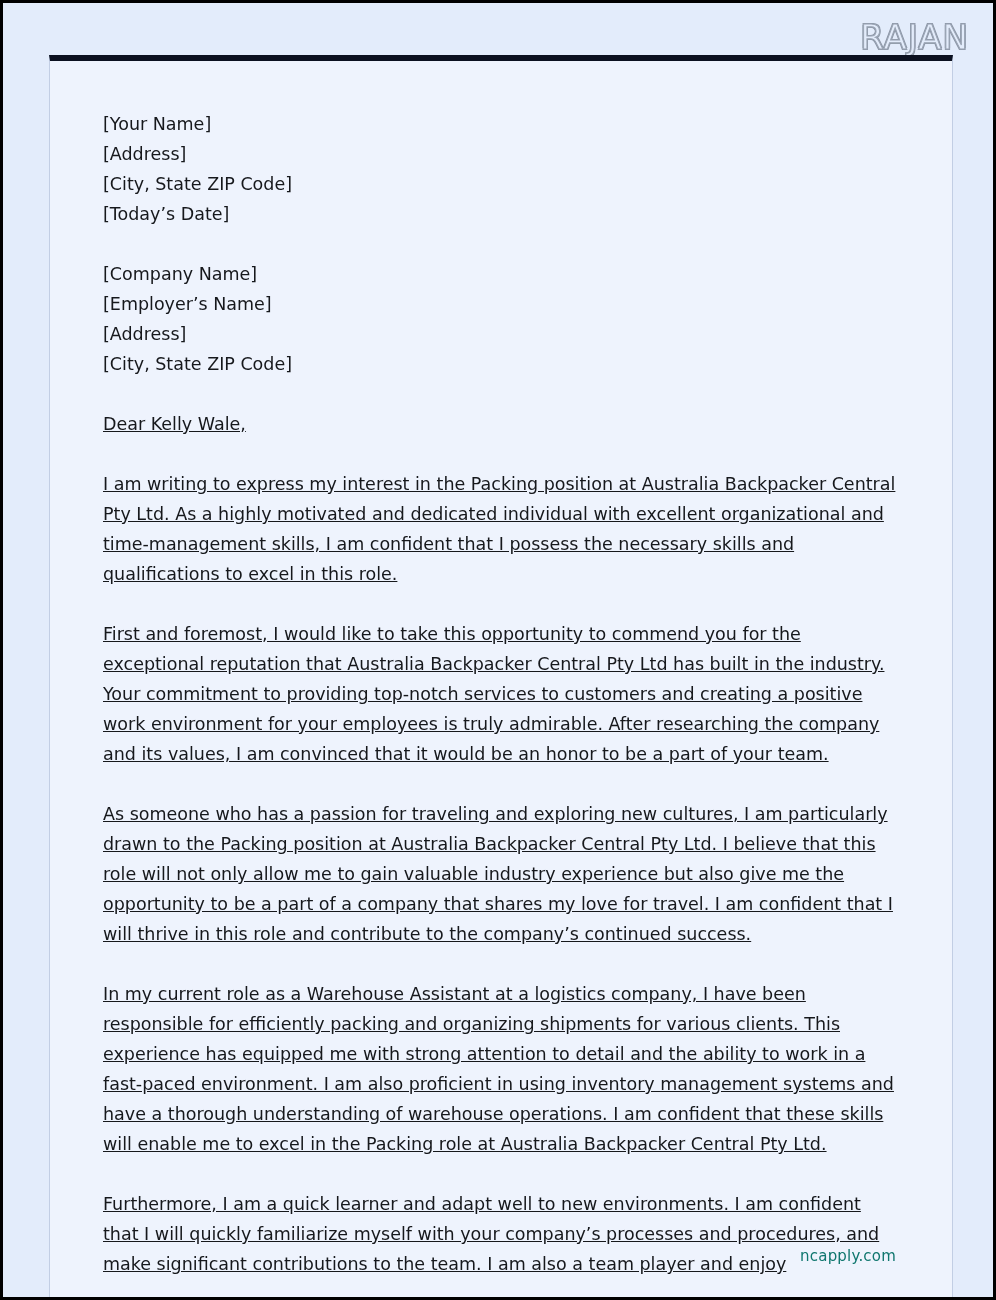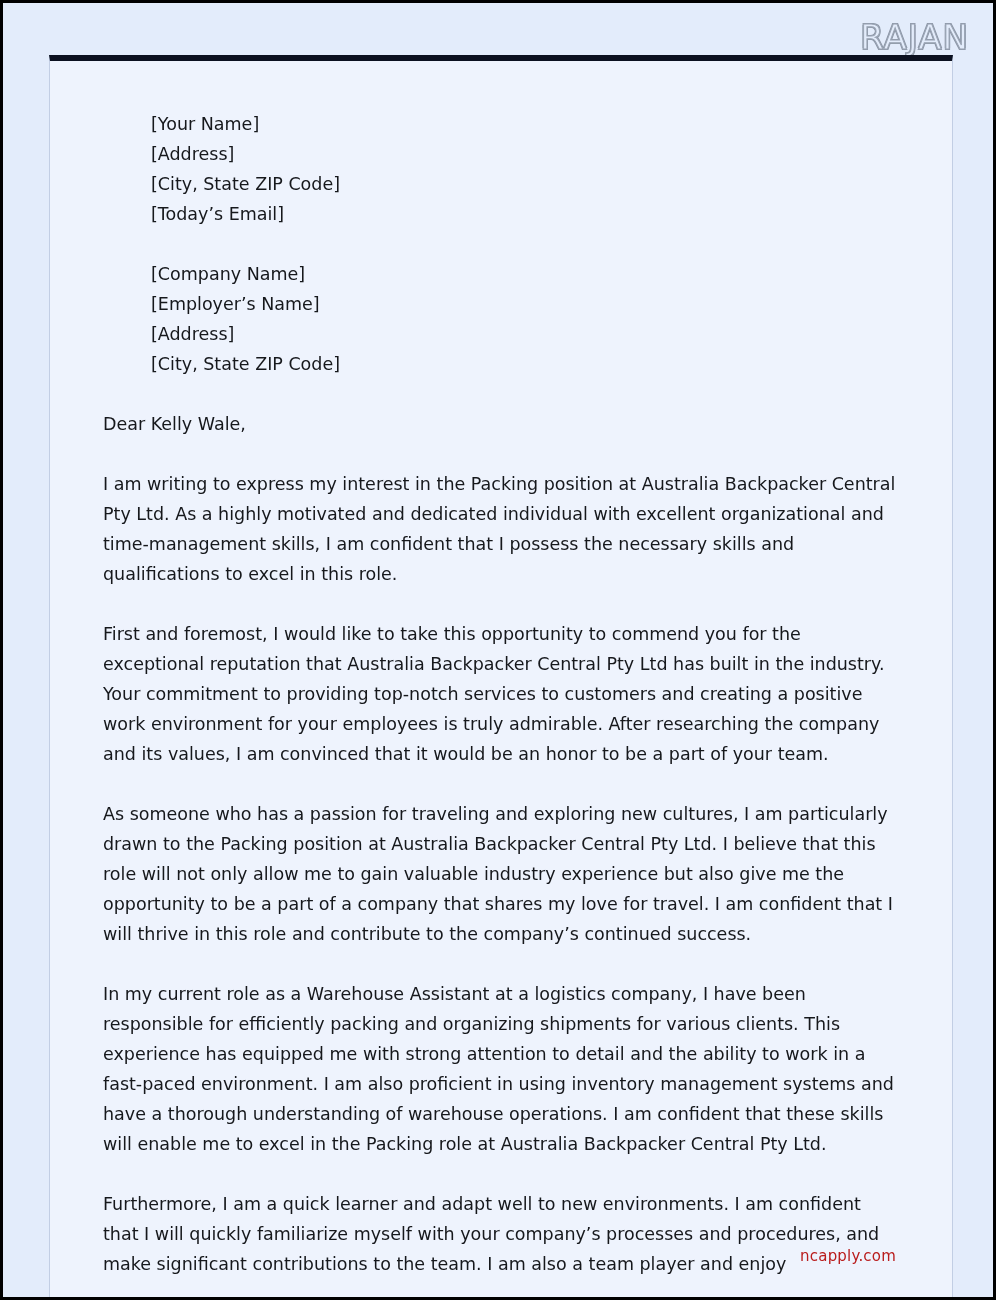--- a/index.html
+++ b/index.html
@@ -55,53 +55,53 @@
     position: absolute;
     left: 53px;
     top: 48px;
     width: 796px;
     font-size: 17.5px;
     line-height: 30px;
     color: #16181c;
   }
   .blockline {
     white-space: pre;
-    margin-left: 48px;
   }
   .para {
     margin: 0 0 0 0;
+    text-decoration: underline;
   }
   .spacer {
     height: 30px;
   }
   .watermark {
     position: absolute;
     right: 56px;
     bottom: 38px;
     font-size: 15px;
-    color: #b91c1c;
+    color: #0f766e;
     letter-spacing: 0.2px;
     pointer-events: none;
   }
 </style>
 </head>
 <body>
 
 <div class="page">
 
   <div class="brand">RAJAN</div>
 
   <div class="doc-sheet">
     <div class="doc-body">
 
       <div>
         <div class="blockline">[Your Name]</div>
         <div class="blockline">[Address]</div>
         <div class="blockline">[City, State ZIP Code]</div>
-        <div class="blockline">[Today’s Email]</div>
+        <div class="blockline">[Today’s Date]</div>
       </div>
 
       <div class="spacer"></div>
 
       <div>
         <div class="blockline">[Company Name]</div>
         <div class="blockline">[Employer’s Name]</div>
         <div class="blockline">[Address]</div>
         <div class="blockline">[City, State ZIP Code]</div>
       </div>

